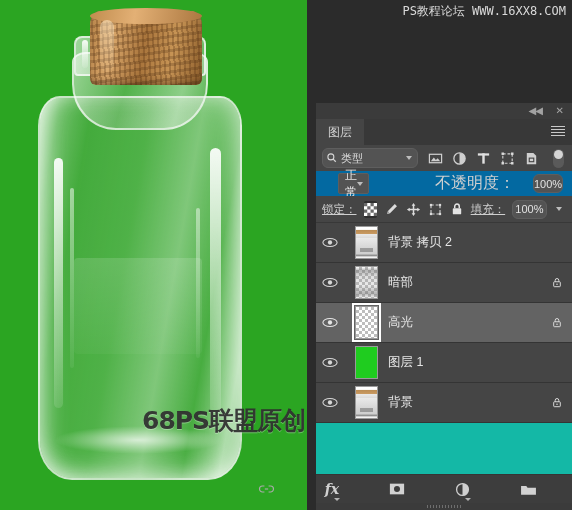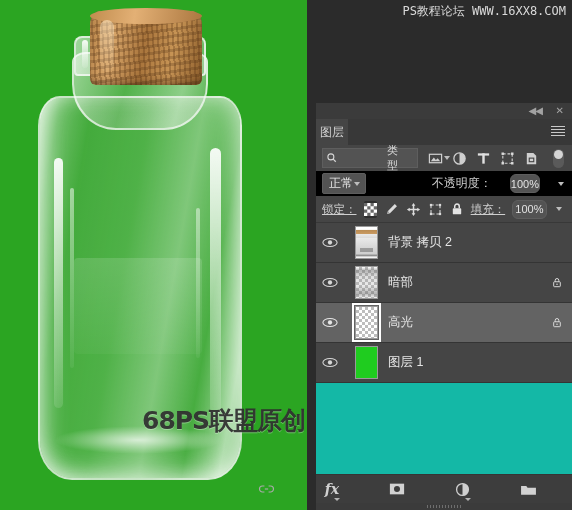--- a/index.html
+++ b/index.html
@@ -222,21 +222,21 @@
   
   .panel-tabs {
     position: relative;
     height: 26px;
     background: #383838;
     display: flex;
     align-items: stretch;
     flex: 0 0 auto;
   }
   .panel-tab {
-    padding: 0 4px;
+    padding: 0 12px;
     display: flex;
     align-items: center;
     font-size: 12px;
     color: #d2d2d2;
     background: #454545;
     cursor: pointer;
   }
   .panel-menu-btn {
     position: absolute;
     right: 7px;
@@ -260,26 +260,25 @@
     padding: 0 6px;
     gap: 6px;
     background: #454545;
     flex: 0 0 auto;
   }
   .filter-select {
     width: 88px;
     height: 18px;
     background: #535353;
     border: 1px solid #5e5e5e;
-    border-radius: 0;
+    border-radius: 6px;
     display: flex;
     align-items: center;
     padding: 0 3px;
     cursor: pointer;
-    gap: 46px;
   }
   .mag-icon { width: 12px; height: 12px; flex: 0 0 auto; }
   .filter-select .fs-label {
     flex: 1;
     font-size: 11px;
     color: #dcdcdc;
     padding-left: 3px;
   }
   .caret {
     width: 0; height: 0;
@@ -312,43 +311,43 @@
     width: 9px; height: 9px;
     border-radius: 50%;
     background: #d5d5d5;
   }
 
   
   .blend-row {
     height: 25px;
     display: flex;
     align-items: center;
-    padding: 0 6px;
+    padding: 0 22px;
     gap: 18px;
-    background: #000000;
+    background: #0369a1;
     flex: 0 0 auto;
   }
   .blend-select {
     width: 126px;
     height: 19px;
     background: #535353;
     border: 1px solid #5e5e5e;
     border-radius: 2px;
     display: flex;
     align-items: center;
     padding: 0 3px 0 6px;
     cursor: pointer;
   }
   .blend-select .bs-label {
     flex: 1;
     font-size: 12px;
     color: #e2e2e2;
   }
   .opacity-label {
-    font-size: 12px;
+    font-size: 16px;
     color: #cfcfcf;
     white-space: nowrap;
     margin-left: 48px;
   }
   .num-field {
     width: 42px;
     height: 17px;
     background: #535353;
     border: 1px solid #5e5e5e;
     border-radius: 6px;
@@ -750,20 +749,41 @@
       </div>
       <div class="thumb-cell">
         <div class="thumb">
           <div class="thumb-green" id="green-thumb" style="background: rgb(31, 204, 31);"></div>
         </div>
       </div>
       <div class="layer-name">图层 1</div>
       <div class="lock-cell"></div>
     </div>
 
+    <div class="layer-row">
+      <div class="eye-cell">
+        <svg width="16" height="11" viewBox="0 0 18 12">
+          <ellipse cx="9" cy="6" rx="8" ry="4.6" fill="none" stroke="#d8d8d8" stroke-width="1.2"></ellipse>
+          <circle cx="9" cy="6" r="2.4" fill="#d8d8d8"></circle>
+        </svg>
+      </div>
+      <div class="thumb-cell">
+        <div class="thumb">
+          <div class="thumb-jar"></div>
+        </div>
+      </div>
+      <div class="layer-name">背景</div>
+      <div class="lock-cell">
+        <svg width="12" height="13" viewBox="0 0 16 16">
+          <rect x="3.6" y="7" width="8.8" height="6.6" rx="1" fill="none" stroke="#dcdcdc" stroke-width="1.3"></rect>
+          <path d="M5.6 7 V5.1 a2.4 2.4 0 0 1 4.8 0 V7" fill="none" stroke="#dcdcdc" stroke-width="1.3"></path>
+          <circle cx="8" cy="10.2" r="1" fill="#dcdcdc"></circle>
+        </svg>
+      </div>
+    </div>
 
   </div>
 
   <div class="panel-bottombar">
     <div class="bb-icon">
       <svg width="17" height="10" viewBox="0 0 20 12">
         <path d="M8 6 H12" stroke="#aaaaaa" stroke-width="1.4"></path>
         <path d="M7.5 2.4 H5.2 a3.6 3.6 0 0 0 0 7.2 H7.5" fill="none" stroke="#aaaaaa" stroke-width="1.4"></path>
         <path d="M12.5 2.4 H14.8 a3.6 3.6 0 0 1 0 7.2 H12.5" fill="none" stroke="#aaaaaa" stroke-width="1.4"></path>
       </svg>

